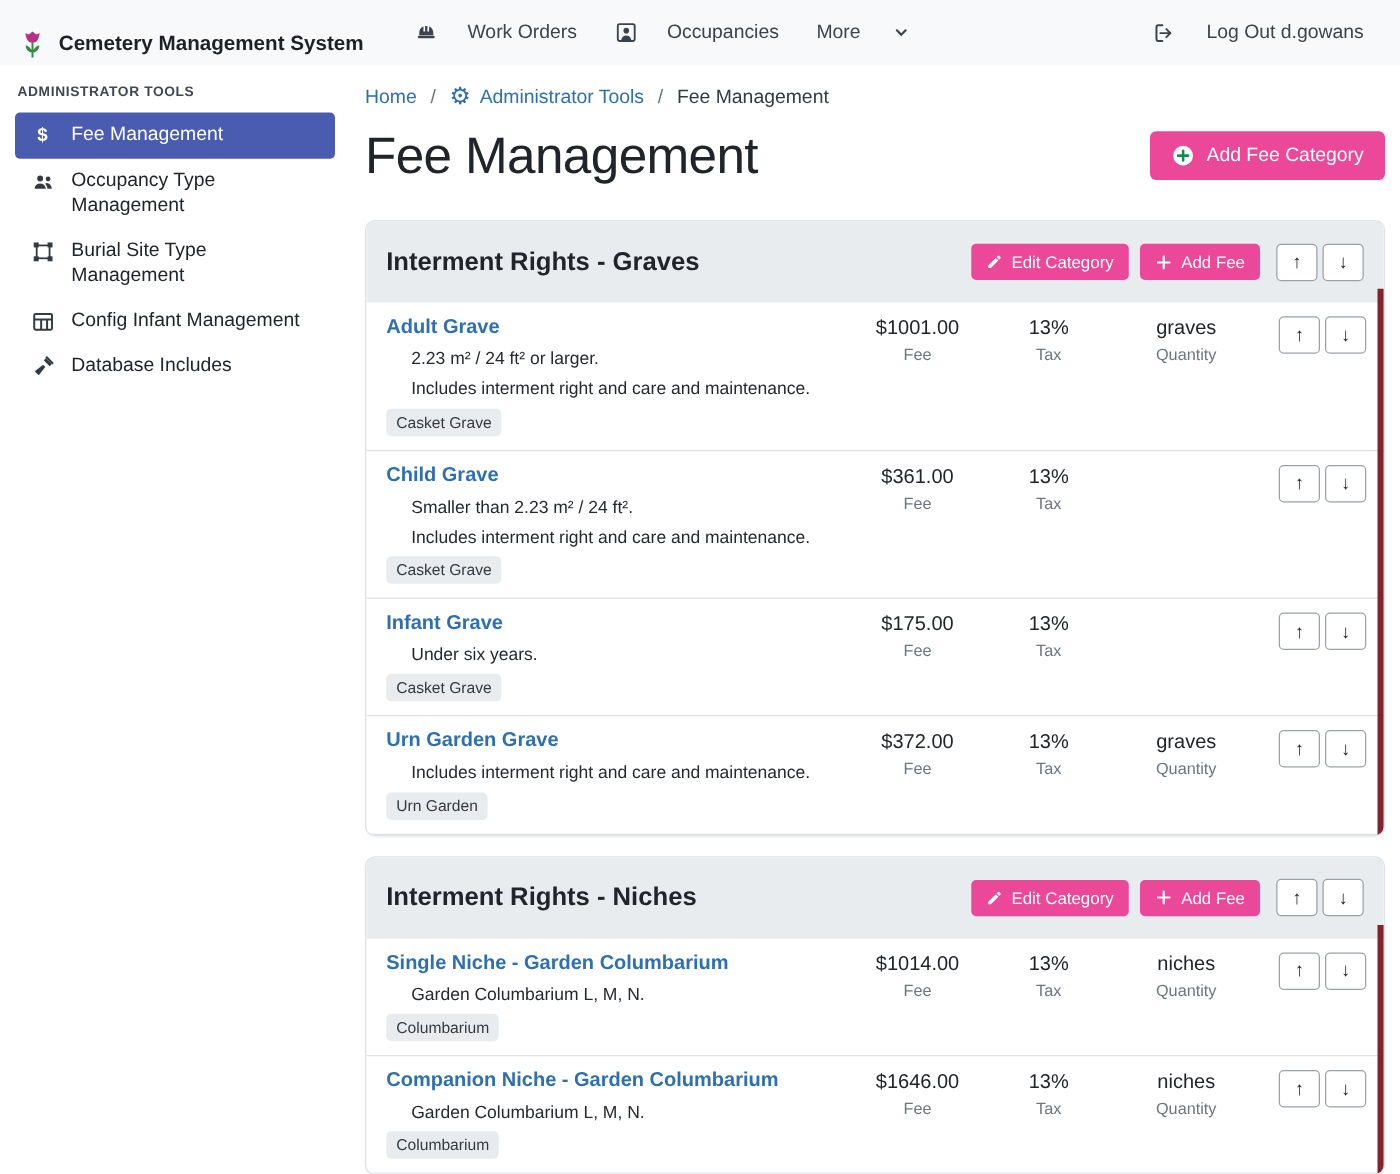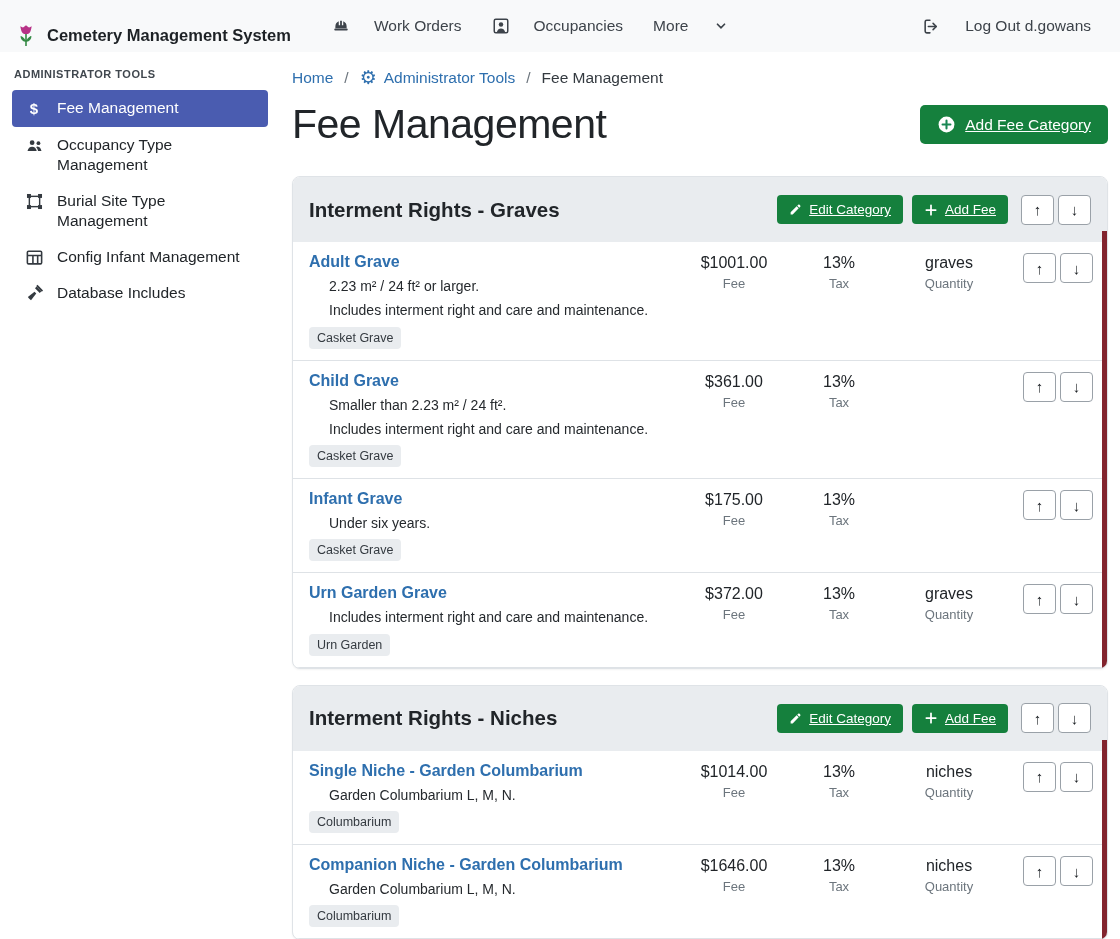--- a/index.html
+++ b/index.html
@@ -41,23 +41,23 @@
   .breadcrumb a { color:#2e6fae; text-decoration:none; display:flex; align-items:center; gap:7px; cursor:pointer; }
   .sep { color:#6c757d; }
   .bc-current { color:#343a40; }
   .gear-glyph { font-size:19px; line-height:1; color:#2e6fae; }
 
   
   .title-row { display:flex; justify-content:space-between; align-items:center; margin:10px 0 28px 0; }
   h1 { margin:0; font-size:41px; font-weight:400; color:#212529; letter-spacing:-0.5px; }
 
   
-  .btn-green { background:#15803d; color:#fff; border:none; border-radius:5px;
+  .btn-green { background:#ec4899; color:#fff; border:none; border-radius:5px;
                display:inline-flex; align-items:center; gap:9px; cursor:pointer;
-               font-family:inherit;text-decoration:underline; }
+               font-family:inherit; }
   .btn-lg { font-size:15.5px; padding:10px 17px; }
   .btn-sm { font-size:13.5px; padding:7px 12px; border-radius:4px; gap:7px; }
   .btn-arrow { width:33px; height:30px; background:#fff; border:1px solid #9aa1a8; border-radius:4px;
                display:flex; align-items:center; justify-content:center; cursor:pointer; padding:0;
                font-size:15px; color:#212529; font-family:inherit; }
   .arrow-group { display:flex; gap:4px; }
 
   
   .card { border:1px solid #dfe3e7; border-radius:8px; margin-bottom:16px; position:relative;
           overflow:hidden; box-shadow:0 1px 2px rgba(0,0,0,.05); background:#fff; }

